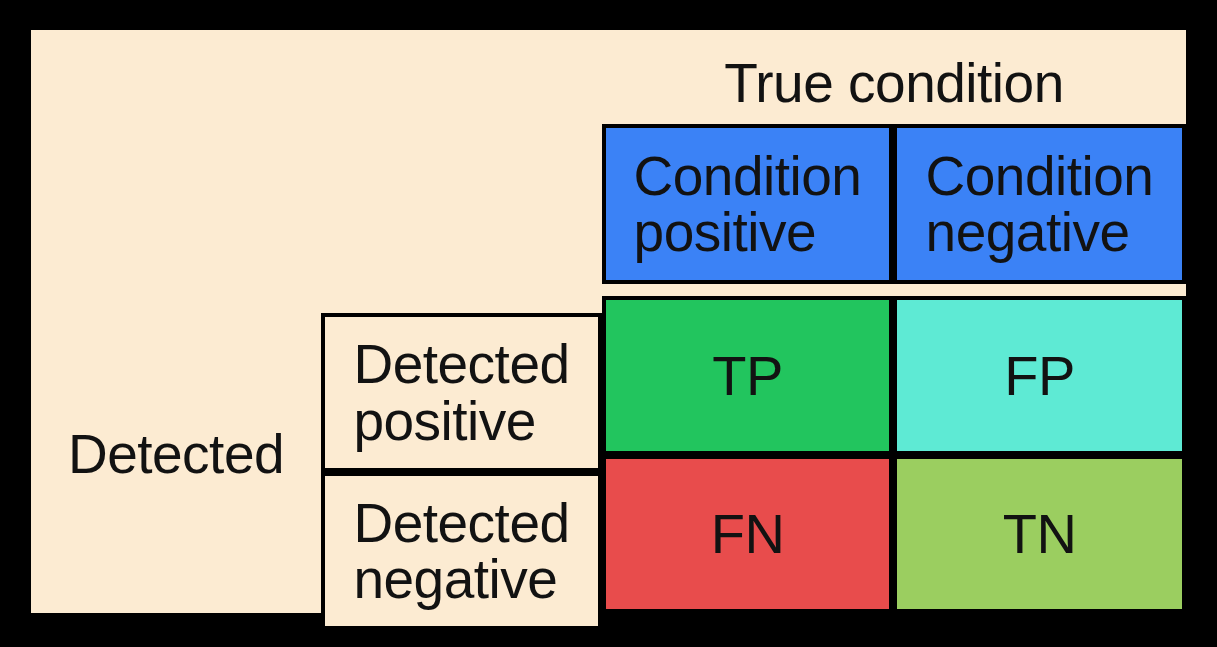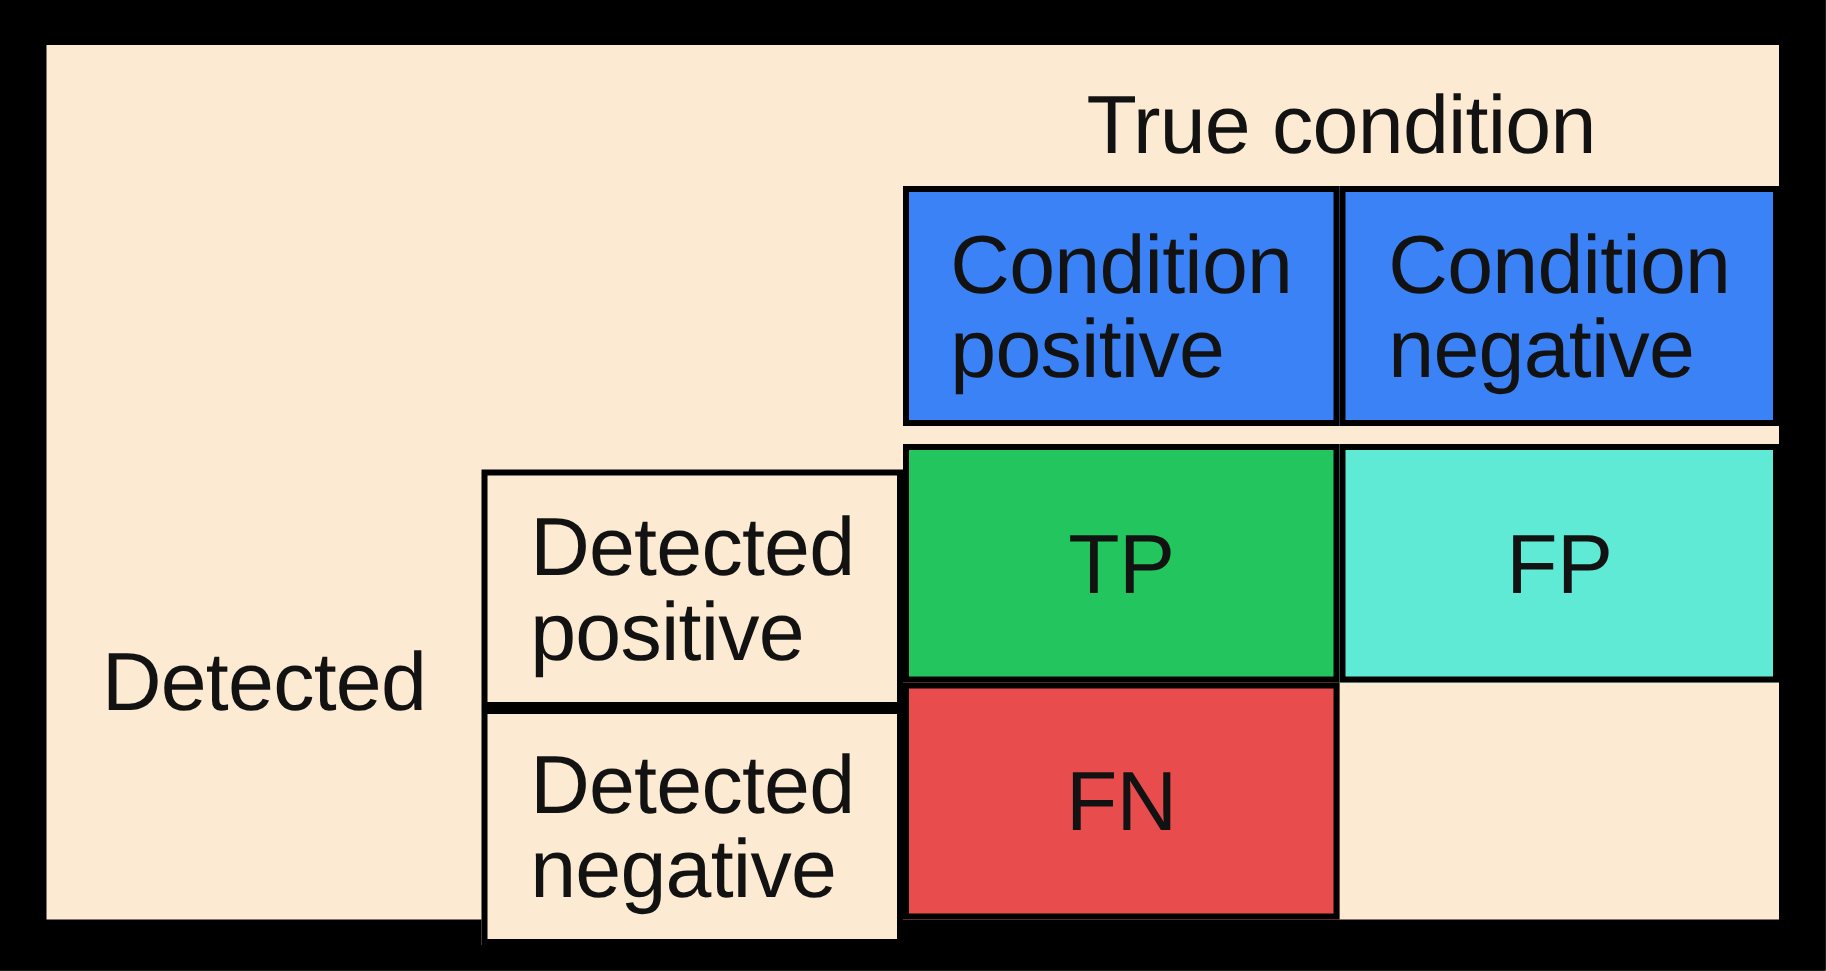--- a/index.html
+++ b/index.html
@@ -128,13 +128,14 @@
   <div class="cell" id="detection-axis-label">Detected</div>
 
   <div class="cell bordered row-header" id="row-header-detected-positive">Detected
 positive</div>
   <div class="cell bordered row-header" id="row-header-detected-negative">Detected
 negative</div>
 
   <div class="cell bordered outcome-cell" id="cell-tp" style="background-color: #22c55e;">TP</div>
   <div class="cell bordered outcome-cell" id="cell-fp" style="background-color: #5eead4;">FP</div>
   <div class="cell bordered outcome-cell" id="cell-fn" style="background-color: rgb(232, 76, 76);">FN</div>
+  <div class="cell bordered outcome-cell" id="cell-tn" style="background-color: rgb(155, 206, 96);">TN</div>
 </div>
 
 </body></html>

